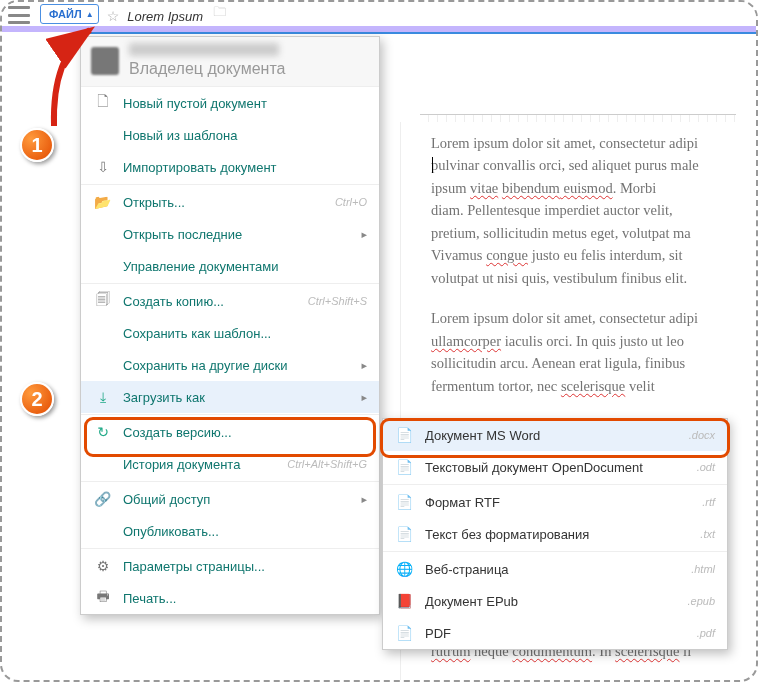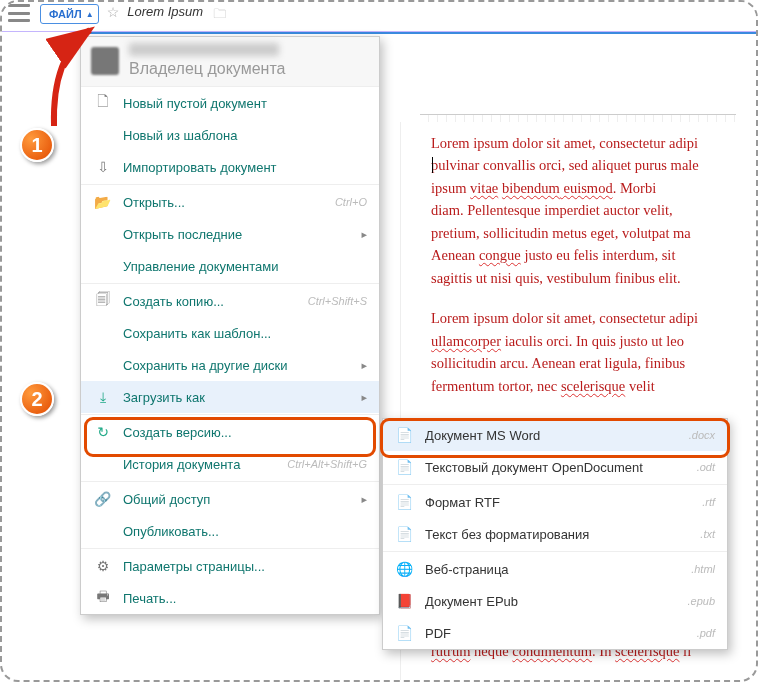--- a/index.html
+++ b/index.html
@@ -1,19 +1,19 @@
 <!DOCTYPE html>
 <html><head>
 <meta charset="utf-8">
 <style>
   * { margin:0; padding:0; box-sizing:border-box; }
   body { font-family: Arial, Helvetica, sans-serif; font-size:13px; color:#333; width:758px; height:682px; overflow:hidden; position:relative; background:#fff; border:2px dashed #999; border-radius:18px; }
 
   
-  .topbar { height:30px; display:flex; align-items:flex-start; padding:2px 6px; border-bottom:1px solid #c4b5fd; background:#fff; }
+  .topbar { height:30px; display:flex; align-items:flex-end; padding:2px 6px; border-bottom:6px solid #c4b5fd; background:#fff; }
   .hamburger { width:22px; height:18px; display:flex; flex-direction:column; justify-content:space-between; cursor:pointer; margin-right:10px; }
   .hamburger span { height:3px; background:#888; border-radius:1px; }
   .file-btn { background:#fff; border:1px solid #4a8fe2; color:#2a70d0; font-size:11px; font-weight:bold; padding:3px 16px 3px 8px; border-radius:3px; cursor:pointer; position:relative; }
   .file-btn::after { content:"▲"; font-size:8px; position:absolute; right:4px; top:5px; color:#2a70d0; }
   .star { margin:0 8px; color:#aaa; font-size:14px; }
   .doctitle { color:#333; font-size:13px;font-style:italic; }
   .folder-ico { margin-left:10px; color:#bbb; font-size:13px; }
   .last-edit { margin-left:10px; color:#aaa; font-size:12px; }
   .blue-line { position:absolute; top:30px; left:78px; right:0; height:2px; background:#3a8adf; }
 
@@ -45,41 +45,41 @@
 
   
   .submenu { position:absolute; top:416px; left:380px; width:346px; background:#fff; border:1px solid #ccc; box-shadow:3px 4px 10px rgba(0,0,0,.25); z-index:40; }
   .si { display:flex; align-items:center; padding:6px 12px; height:32px; cursor:pointer; }
   .si:hover, .si.sel { background:#e8f1fb; }
   .si .ico { width:20px; text-align:center; margin-right:10px; color:#777; font-size:14px; }
   .si .lbl { flex:1; font-size:13px; color:#333; }
   .si .ext { color:#bbb; font-size:11px; font-style:italic; }
 
   
-  .doc-bg { position:absolute; top:120px; left:398px; right:20px; bottom:0; background:#fff; border-left:1px solid #eee; padding:10px 4px 4px 30px; z-index:5; font-family:"Times New Roman", serif; font-size:14.5px; color:#b91c1c; line-height:1.55;}
+  .doc-bg { position:absolute; top:120px; left:398px; right:20px; bottom:0; background:#fff; border-left:1px solid #eee; padding:10px 4px 4px 30px; z-index:5; font-family:"Times New Roman", serif; font-size:14.5px; color:#737373; line-height:1.55;}
   .para { text-indent:0; margin-bottom:18px; }
   .err { text-decoration: underline wavy #d33; text-decoration-thickness:1.3px; text-underline-offset:2px; }
   .hl-border2 { position:absolute; top:416px; left:378px; width:350px; height:40px; border:3px solid #e24a00; border-radius:9px; z-index:55; pointer-events:none; }
 
   .ruler-dot { position:absolute; top:112px; left:418px; right:20px; height:18px; border-bottom:1px solid #ccc; border-top:1px solid #ccc; background:repeating-linear-gradient(to right,#fff,#fff 8px,#eee 8px,#eee 9px); z-index:4;}
   .cursor-line { position:absolute; top:155px; left:430px; width:1px; height:16px; background:#000; z-index:6; }
 </style>
 </head>
 <body>
 
 <div class="ruler-dot"></div>
 <div class="doc-bg">
   <div class="para">
     <span>Lorem ipsum dolor sit amet, consectetur adipi</span><br>
     <span>pulvinar convallis orci, sed aliquet purus male</span><br>
     <span>ipsum </span><span class="err">vitae</span><span> </span><span class="err">bibendum</span><span class="err"> euismod</span><span>. Morbi </span><br>
     <span>diam. Pellentesque imperdiet auctor velit, </span><br>
     <span>pretium, sollicitudin metus eget, volutpat ma</span><br>
-    <span>Aenean </span><span class="err">congue</span><span> justo eu felis interdum, sit </span><br>
-    <span>sagittis ut nisi quis, vestibulum finibus elit.</span>
+    <span>Vivamus </span><span class="err">congue</span><span> justo eu felis interdum, sit </span><br>
+    <span>volutpat ut nisi quis, vestibulum finibus elit.</span>
   </div>
   <div class="para">
     <span>Lorem ipsum dolor sit amet, consectetur adipi</span><br>
     <span class="err">ullamcorper</span><span> iaculis orci. In quis justo ut leo </span><br>
     <span>sollicitudin arcu. Aenean erat ligula, finibus </span><br>
     <span>fermentum tortor, nec </span><span class="err">scelerisque</span><span> velit </span>
   </div>
   <div style="height:225px"></div>
   <div class="para" style="margin-bottom:0">
     <span class="err">rutrum</span><span> neque </span><span class="err">condimentum</span><span>. In </span><span class="err">scelerisque</span><span> li</span>

